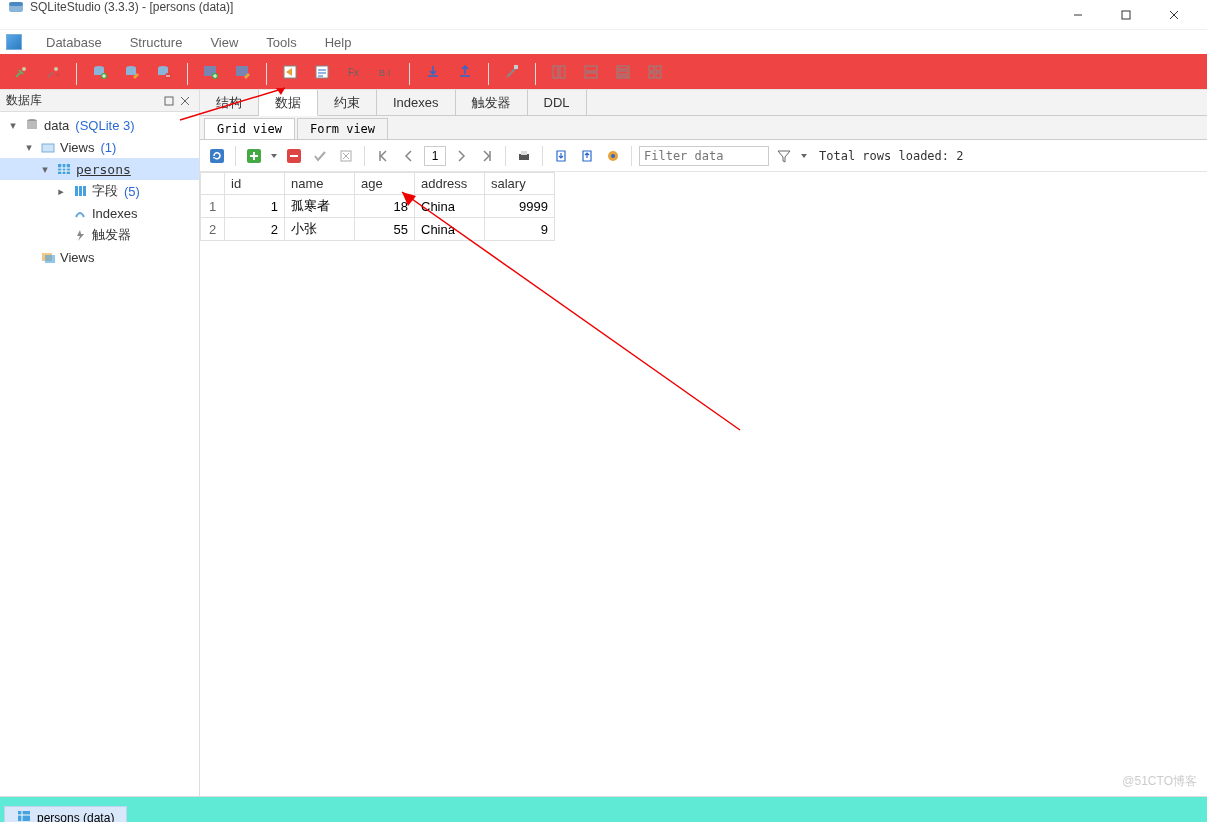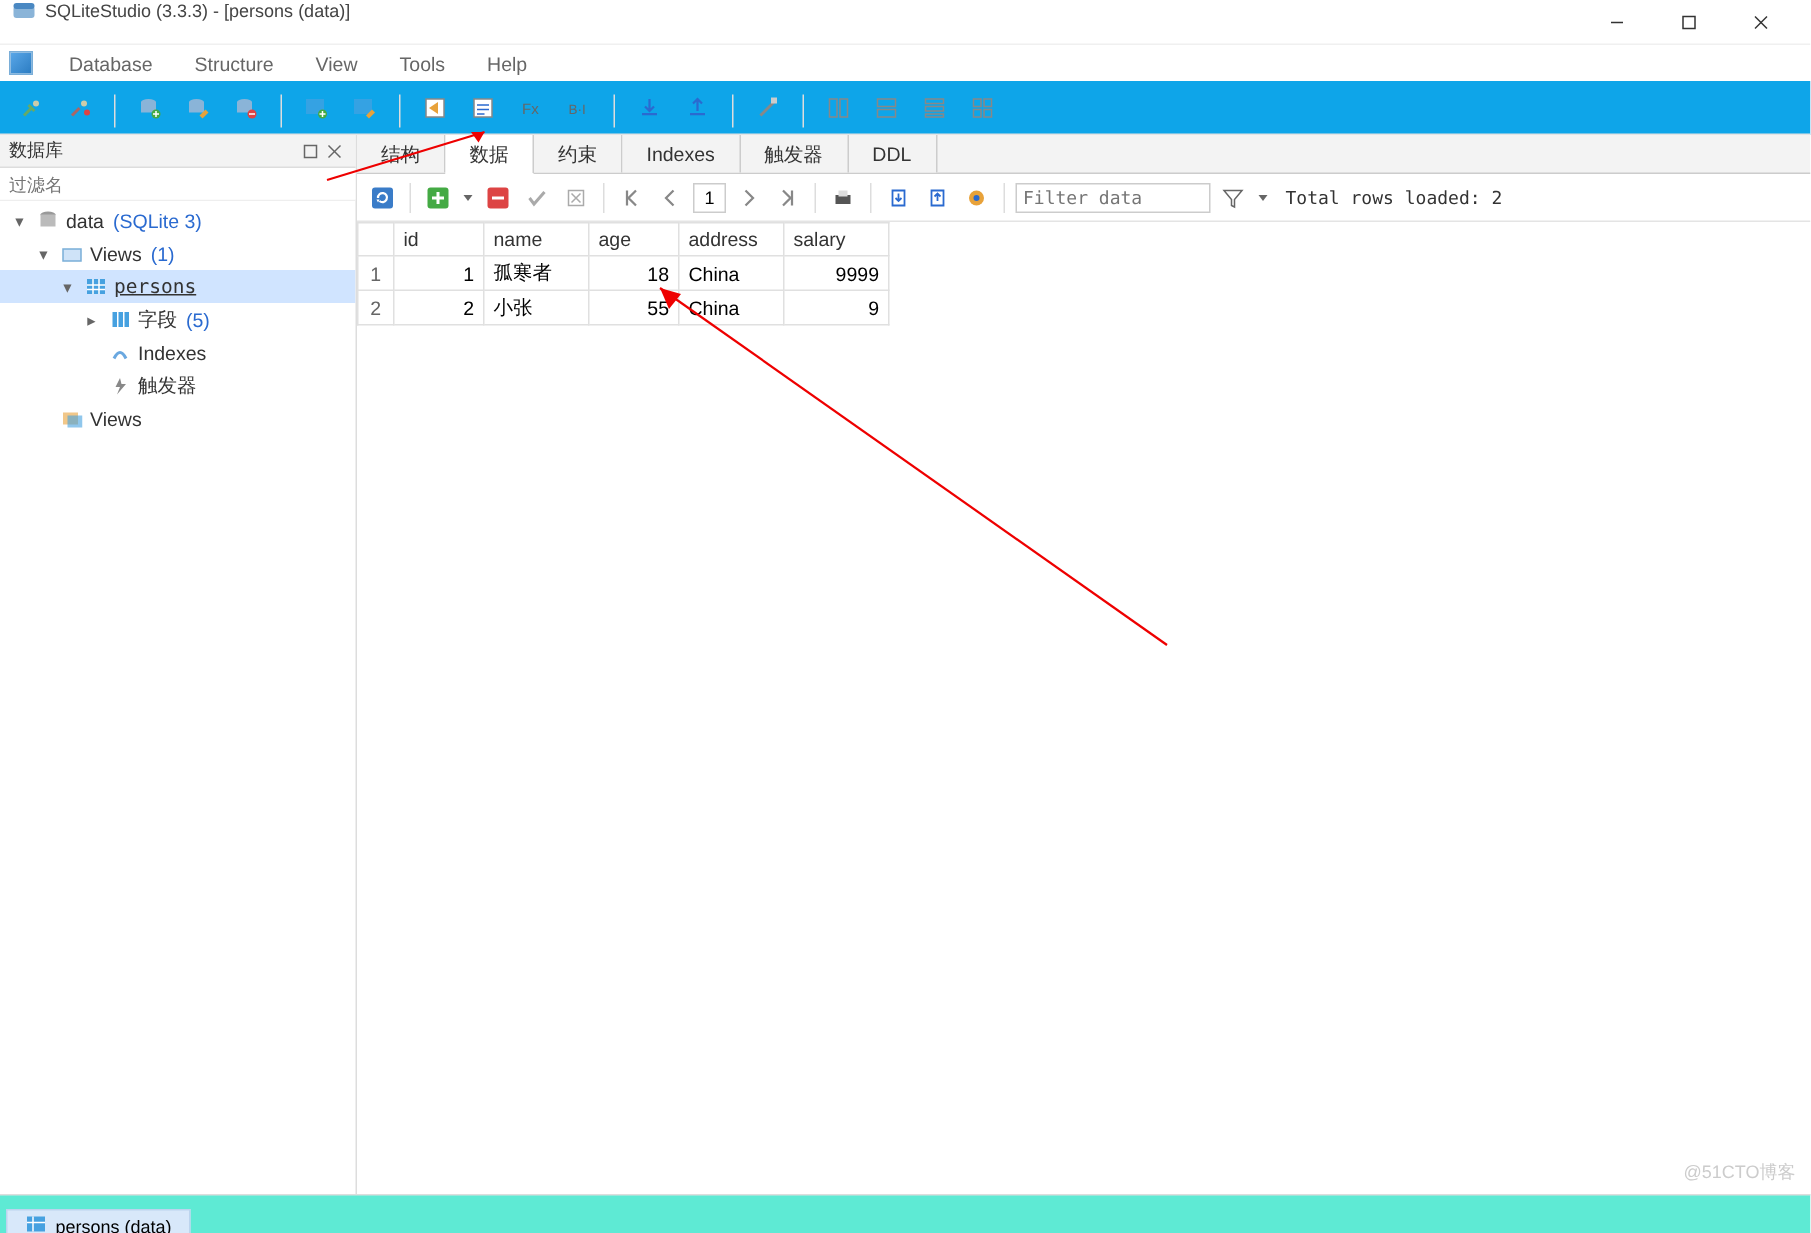--- a/index.html
+++ b/index.html
@@ -8,27 +8,27 @@
 .titlebar { height: 30px; display: flex; align-items: flex-start; padding: 0 8px; background: #fff; border-bottom: 1px solid #f0f0f0; }
 .titlebar .app-icon { width: 16px; height: 16px; margin-right: 6px; }
 .titlebar .title { flex: 1; color: #444; font-size: 12px; }
 .titlebar .winbtns { display: flex; gap: 18px; padding: 0 10px; color: #555; }
 .titlebar .winbtn { width: 30px; height: 30px; display: flex; align-items: center; justify-content: center; }
 
 .menubar { height: 24px; display: flex; align-items: center; padding: 0 6px; background: #fff; color: #666; font-size: 13px; }
 .menubar .mitem { padding: 3px 14px; }
 .menubar .logo { width: 16px; height: 16px; margin-right: 10px; background: linear-gradient(135deg,#5aa7e8,#2b7cc2); border: 1px solid #7aaed8; }
 
-.toolbar { height: 36px; display: flex; align-items: flex-end; padding: 4px 8px; gap: 6px; border-bottom: 1px solid #e4e4e4; background: #0ea5e9; }
+.toolbar { height: 36px; display: flex; align-items: flex-end; padding: 4px 8px; gap: 6px; border-bottom: 1px solid #e4e4e4; background: #ef4444; }
 .toolbar .tbtn { width: 26px; height: 26px; display: flex; align-items: center; justify-content: center; border-radius: 3px; }
 .toolbar .sep { width: 1px; height: 22px; background: #ddd; margin: 0 4px; }
 
 .workspace { display: flex; height: calc(100% - 30px - 24px - 36px - 26px); }
 
-.sidebar { width: 238px; border-right: 1px solid #ddd; display: flex; flex-direction: column; }
+.sidebar { width: 200px; border-right: 1px solid #ddd; display: flex; flex-direction: column; }
 .sidebar .panel-header { height: 22px; background: #f3f3f3; border-bottom: 1px solid #ddd; display: flex; align-items: center; padding: 0 6px; font-size: 12px; color: #333; }
 .sidebar .panel-header .spacer { flex: 1; }
 .sidebar .panel-header .pbtn { width: 16px; height: 16px; display: flex; align-items: center; justify-content: center; color: #555; }
 .sidebar .filter { height: 22px; border-bottom: 1px solid #eee; }
 .sidebar .filter input { width: 100%; height: 100%; border: none; padding: 0 6px; font-size: 12px; color: #888; outline: none; }
 .sidebar .tree { flex: 1; overflow: auto; padding: 2px 0; font-size: 13px; }
 .tree-row { display: flex; align-items: center; height: 22px; padding-left: 6px; white-space: nowrap; }
 .tree-row .tw { width: 14px; text-align: center; color: #666; font-size: 11px; }
 .tree-row .ticon { width: 16px; height: 16px; margin: 0 4px; display: flex; align-items: center; justify-content: center; }
 .tree-row .label { color: #333; }
@@ -248,23 +248,20 @@
             <rect x="1" y="1" width="8" height="8" fill="none" stroke="#666"></rect>
           </svg>
         </span>
       <span class="pbtn">
           <svg width="10" height="10">
             <line x1="1" y1="1" x2="9" y2="9" stroke="#666"></line>
             <line x1="9" y1="1" x2="1" y2="9" stroke="#666"></line>
           </svg>
         </span>
     </div>
-    <div class="filter">
-      <input placeholder="过滤名" style="">
-    </div>
     <div class="tree">
       <div class="tree-row">
         <span class="tw">▾</span>
         <span class="ticon">
             <svg width="14" height="14">
               <ellipse cx="7" cy="3" rx="5" ry="2" fill="#999"></ellipse>
               <rect x="2" y="3" width="10" height="8" fill="#bbb"></rect>
             </svg>
           </span>
         <span class="label">data</span>
@@ -337,20 +334,24 @@
   </div>
 
   <div class="main">
     <div class="tabs">
       <div class="tab">结构</div>
       <div class="tab active">数据</div>
       <div class="tab">约束</div>
       <div class="tab">Indexes</div>
       <div class="tab">触发器</div>
       <div class="tab">DDL</div>
+    </div>
+    <div class="subtabs">
+      <div class="subtab active">Grid view</div>
+      <div class="subtab">Form view</div>
     </div>
     <div class="data-toolbar">
       <div class="dbtn">
           <svg width="16" height="16">
             <rect x="1" y="1" width="14" height="14" rx="2" fill="#3a7cc8"></rect>
             <path d="M5 8a3 3 0 1 1 1 2" fill="none" stroke="#fff" stroke-width="1.5"></path>
             <path d="M5 11l-1-2 2 0z" fill="#fff"></path>
           </svg>
         </div>
       <div class="dsep"></div>

